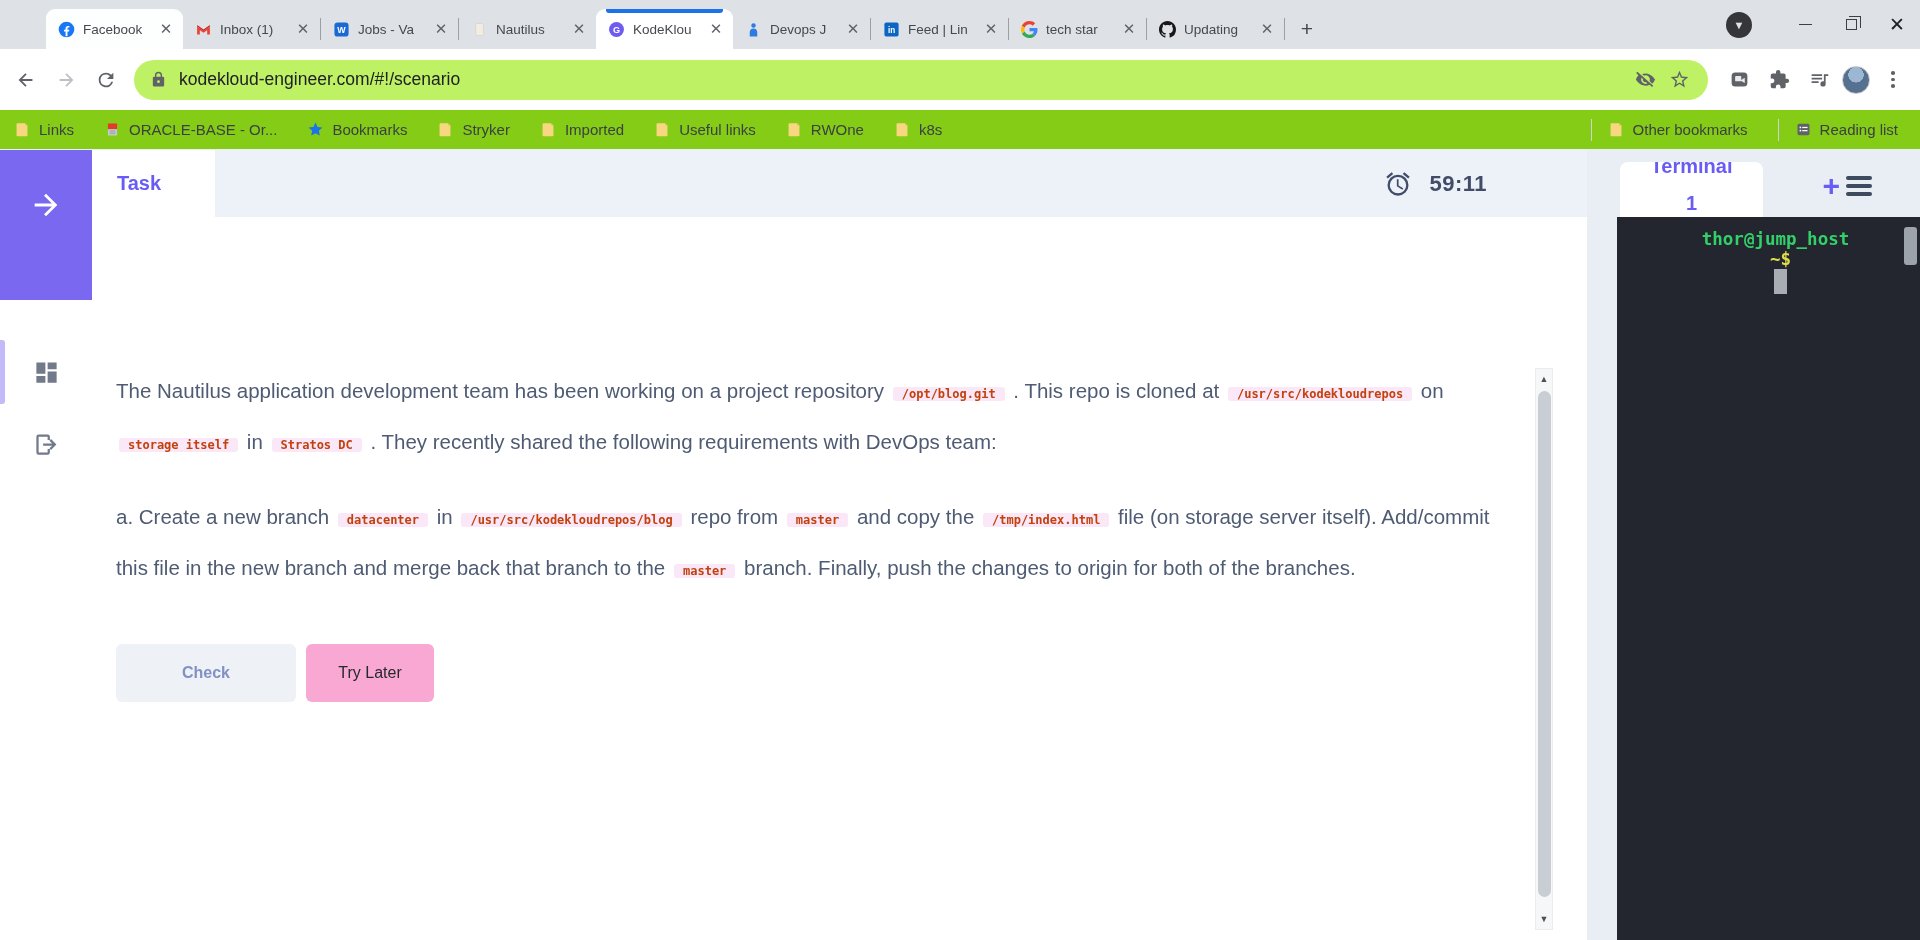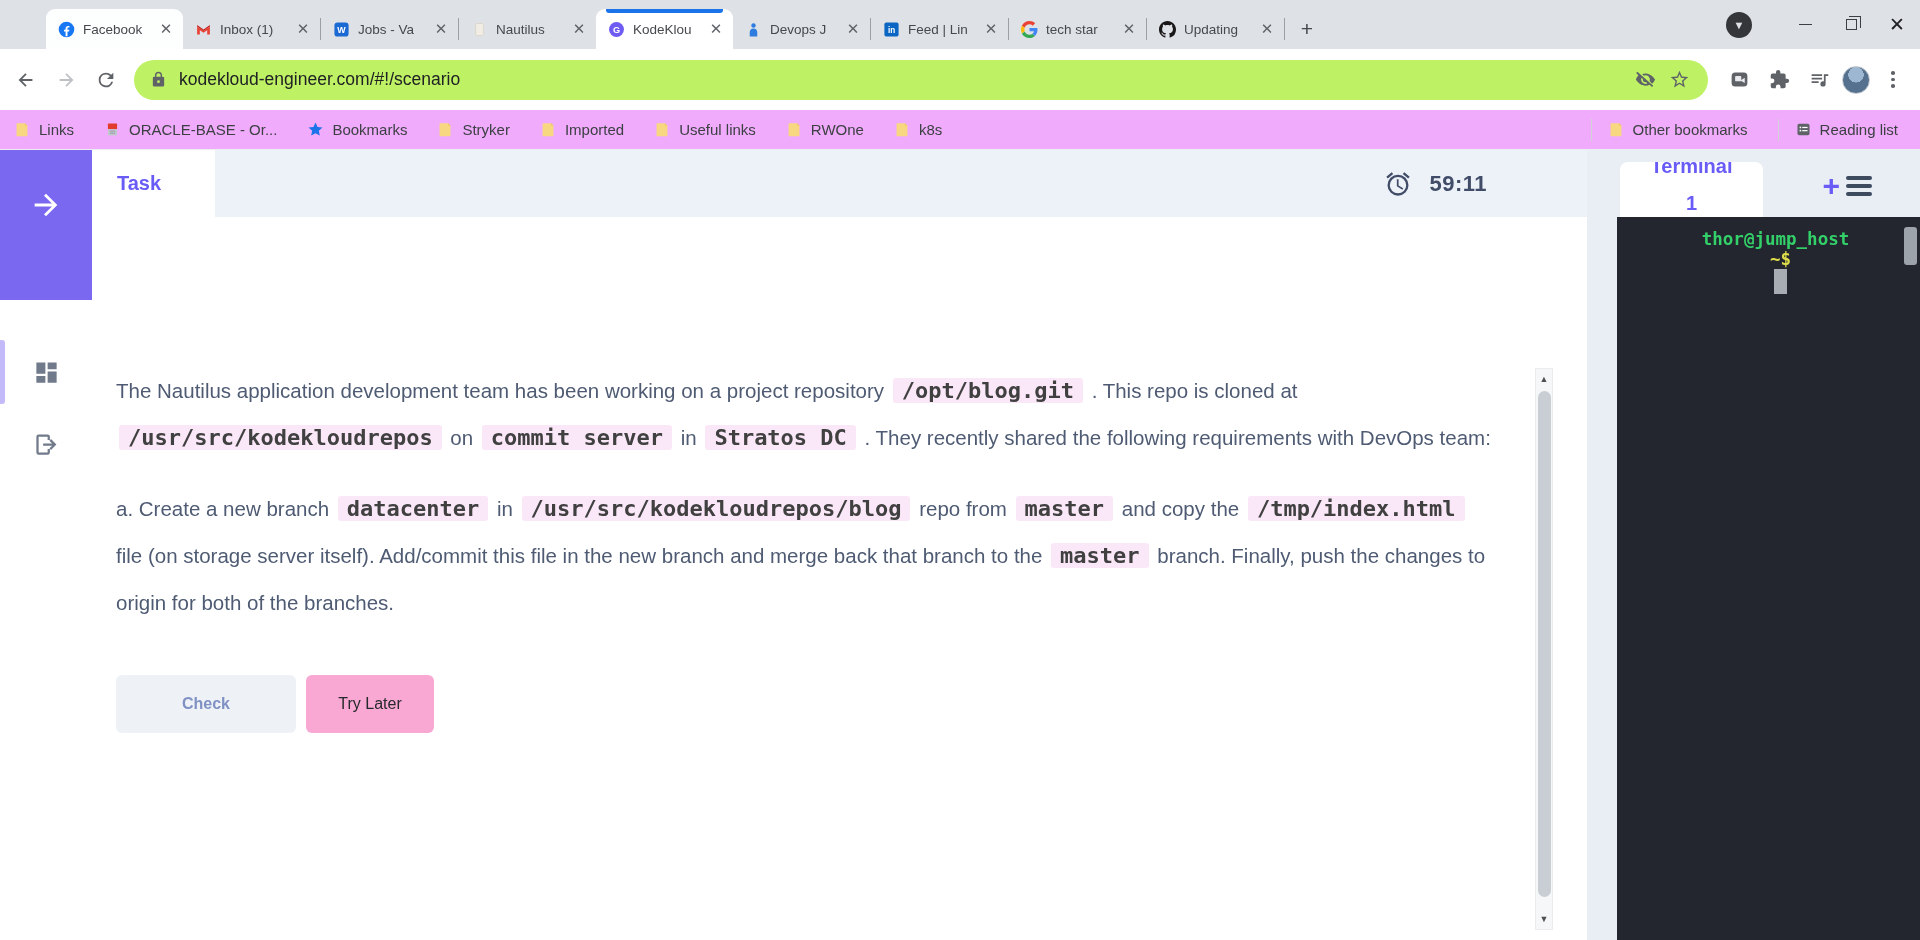--- a/index.html
+++ b/index.html
@@ -47,21 +47,21 @@
                   overflow:hidden; }
   .obtn { width:34px; height:34px; display:flex; align-items:center; justify-content:center; flex:none;}
   .obtn svg { width:21px; height:21px; }
   .extrow { display:flex; align-items:center; gap:6px; margin-left:6px; }
   .avatar { width:28px; height:28px; border-radius:50%; flex:none;
             background:radial-gradient(circle at 50% 30%, #9db7d2 0 34%, #56718f 35% 100%);
             border:1px solid #c4c9cf; }
   .dots { display:flex; flex-direction:column; gap:3px; align-items:center; width:34px; }
   .dots i { width:3.6px; height:3.6px; background:#5f6368; border-radius:50%; display:block; }
 
-  .bookbar { width:1920px; height:40px; background:#f0abfc; display:flex; align-items:center;
+  .bookbar { width:1920px; height:40px; background:#84cc16; display:flex; align-items:center;
              padding:0 14px; font-size:15px; color:#3c4043; border-bottom:1px solid #eceff1;}
   .bm { display:flex; align-items:center; gap:8px; margin-right:30px; white-space:nowrap; }
   .bm svg { width:17px; height:17px; display:block; }
   .bookbar .spacer { flex:1; }
   .bdiv { width:1px; height:22px; background:#d0d3d6; margin-right:16px; }
 
   
   .page { position:relative; width:1920px; height:790px; background:#e9edf4; }
 
   .sidebar { position:absolute; left:0; top:0; width:92px; height:790px; background:#fff; }
@@ -79,22 +79,22 @@
   .mainhead { position:relative; width:100%; height:67px; background:#edf1f8; }
   .task-tab { position:absolute; left:0; top:0; width:123px; height:67px; background:#fff;
               display:flex; align-items:center; padding-left:25px; font-size:20px; font-weight:bold;
               color:#695cf6; }
   .timer { position:absolute; right:100px; top:0; height:67px; display:flex; align-items:center; gap:17px; }
   .timer svg { width:28px; height:28px; }
   .timer .t { font-size:22px; font-weight:bold; color:#414d68; letter-spacing:.5px; }
 
   .taskbody { padding:150px 90px 0 24px; }
   .task-para { font-size:20.5px; line-height:47px; color:#4e5b73; max-width:1410px; margin-bottom:24px; }
-  .task-para code { font-family:"DejaVu Sans Mono", monospace; font-size:22px; font-weight:bold;
-              color:#404040; background:#fae7f7; padding:0 9px; border-radius:3px; margin:0 3px; }
+  .task-para code { font-family:"DejaVu Sans Mono", monospace; font-size:12px; font-weight:bold;
+              color:#c2410c; background:#fae7f7; padding:0 9px; border-radius:3px; margin:0 3px; }
   .btnrow { display:flex; gap:10px; margin-top:49px; }
   .btn { height:58px; border:none; border-radius:6px; font-size:16px;
          font-family:"Liberation Sans", sans-serif; cursor:pointer; }
   .btn-check { width:180px; background:#eef2f7; color:#8091c4; font-weight:bold; }
   .btn-try { width:128px; background:#f9a8d4; color:#26292c; }
 
   .mscroll { position:absolute; right:34px; top:218px; width:18px; height:562px;
              background:#f6f7f9; border:1px solid #ececee; }
   .mscroll .arr { position:absolute; left:0; width:16px; height:20px; color:#505050; font-size:9px;
              display:flex; align-items:center; justify-content:center; }
@@ -425,21 +425,21 @@
       <div class="timer">
         <svg viewBox="0 0 24 24" fill="#414d68">
             <path d="M22 5.72l-4.6-3.86-1.29 1.53 4.6 3.86L22 5.72zM7.88 3.39 6.6 1.86 2 5.71l1.29 1.53 4.59-3.85zM12.5 8H11v6l4.75 2.85.75-1.23-4-2.37V8zM12 4a9 9 0 1 0 .001 18.001A9 9 0 0 0 12 4zm0 16a7 7 0 1 1 .001-14.001A7 7 0 0 1 12 20z"></path>
           </svg>
         <span class="t">59:11</span>
       </div>
     </div>
 
     <div class="taskbody">
       <div id="task-paragraphs">
-          <p class="task-para"><span>The Nautilus application development team has been working on a project repository </span><code>/opt/blog.git</code><span> . This repo is cloned at </span><code>/usr/src/kodekloudrepos</code><span> on </span><code>commit server</code><span> in </span><code>Stratos DC</code><span> . They recently shared the following requirements with DevOps team:</span></p>
+          <p class="task-para"><span>The Nautilus application development team has been working on a project repository </span><code>/opt/blog.git</code><span> . This repo is cloned at </span><code>/usr/src/kodekloudrepos</code><span> on </span><code>storage itself</code><span> in </span><code>Stratos DC</code><span> . They recently shared the following requirements with DevOps team:</span></p>
           <p class="task-para"><span>a. Create a new branch </span><code>datacenter</code><span> in </span><code>/usr/src/kodekloudrepos/blog</code><span> repo from </span><code>master</code><span> and copy the </span><code>/tmp/index.html</code><span> file (on storage server itself). Add/commit this file in the new branch and merge back that branch to the </span><code>master</code><span> branch. Finally, push the changes to origin for both of the branches.</span></p>
         </div>
       <div class="btnrow">
         <button class="btn btn-check">Check</button>
         <button class="btn btn-try">Try Later</button>
       </div>
     </div>
 
     <div class="mscroll">
       <div class="arr up">▲</div>

